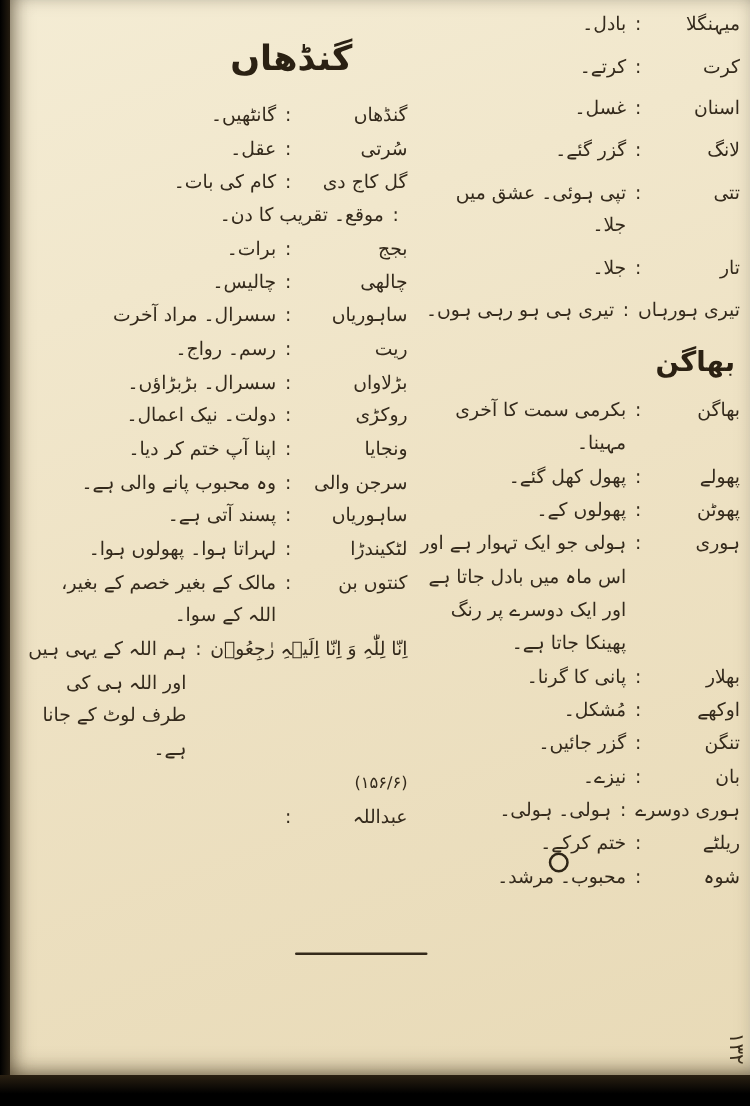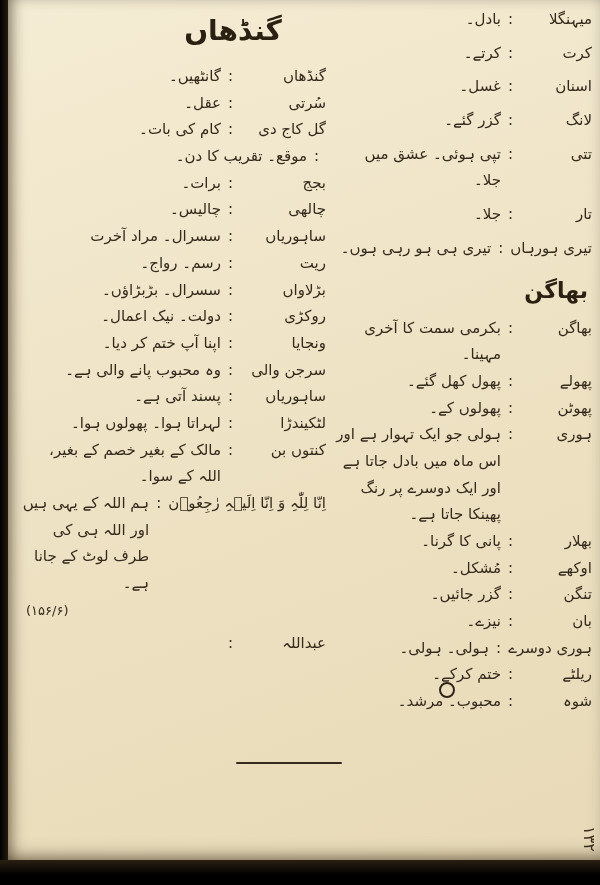--- a/index.html
+++ b/index.html
@@ -14,40 +14,40 @@
     position:absolute;left:8px;top:0;width:592px;height:860px;
     background:linear-gradient(160deg,#f4ecd4 0%,#eee2c4 50%,#e8dab7 100%);
     box-shadow:inset 8px 0 16px -6px rgba(45,32,12,.6),
                inset 0 -10px 18px -8px rgba(45,32,12,.55),
                inset -2px 2px 8px -4px rgba(255,255,240,.6);
   }
   .edge-left{position:absolute;left:0;top:0;width:8px;height:885px;background:linear-gradient(90deg,#000,#241c10)}
   .edge-bottom{position:absolute;left:0;bottom:0;width:600px;height:25px;background:linear-gradient(0deg,#000 40%,#2a2012)}
   .col{direction:rtl;color:#342a1c}
   .col-right{position:absolute;top:6px;right:8px;width:258px}
-  .col-left{position:absolute;top:12px;left:14px;width:304px}
+  .col-left{position:absolute;top:28px;left:14px;width:304px}
   .entry{display:flex;direction:rtl;font-size:15px;line-height:1.78;color:#342a1c}
   .entry .term{white-space:nowrap}
   .entry .colon{padding:0 7px;flex:0 0 auto}
   .entry .def{flex:1;min-width:0}
   .entry.strong .term{font-weight:normal}
   .col-right .entry .term{min-width:72px}
   .col-left .entry .term{min-width:86px}
   .gap .entry{margin-bottom:7px}
   .heading-right{
     font-size:22px;font-weight:bold;text-align:right;
     margin:16px 4px 12px 0;color:#2b2113;direction:rtl;
   }
   .heading-left{
     font-size:28px;font-weight:bold;text-align:center;
     margin:2px 10px 16px 128px;color:#2b2113;direction:rtl;
   }
   .reference{
-    direction:rtl;text-align:left;font-size:13px;color:#342a1c;
-    margin:4px 0 10px 4px;line-height:1.5;
+    direction:rtl;text-align:right;font-size:13px;color:#342a1c;
+    margin:4px 0 4px 4px;line-height:1.5;
   }
   .divider{
     position:absolute;left:228px;top:762px;width:106px;height:2px;
     background:#352a1b;border-radius:1px;
   }
   .ring{
     position:absolute;left:431px;top:682px;width:16px;height:16px;
     border:2px solid #2e2517;border-radius:50%;
   }
   .page-number{

